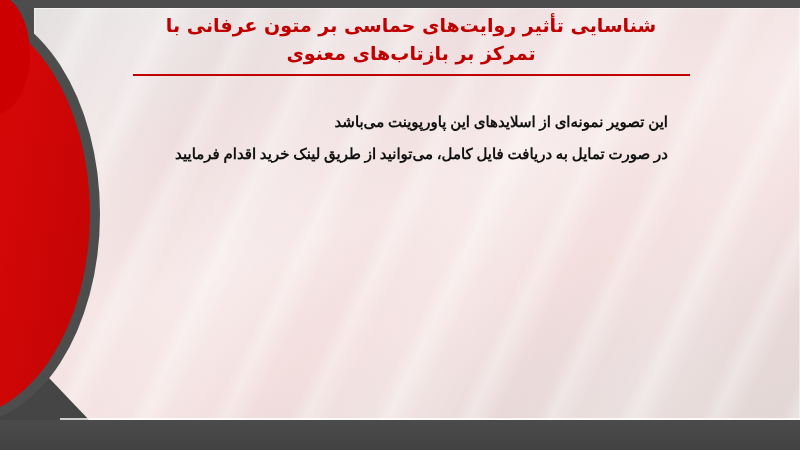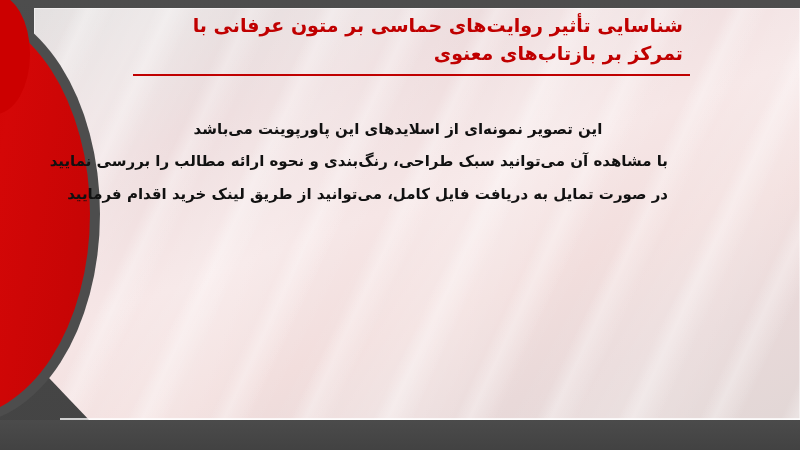--- a/index.html
+++ b/index.html
@@ -104,23 +104,24 @@
     top: -6px;
     width: 70px;
     height: 120px;
     border-radius: 50%;
     background: #cc0000;
   }
 
   
   .title-block {
     position: absolute;
-    left: 121px;
+    left: 130px;
     top: 12px;
     width: 562px;
+    text-align: center;
     direction: rtl;
   }
   .title-text {
     margin: 0;
     color: #c00000;
     font-size: 19px;
     font-weight: bold;
     line-height: 1.45;
     letter-spacing: 0;
     white-space: pre-line;
@@ -131,24 +132,24 @@
     top: 74px;
     width: 557px;
     height: 2px;
     background: #c00000;
   }
 
   
   .body-block {
     position: absolute;
     right: 132px;
-    top: 118px;
+    top: 111px;
     width: 540px;
     direction: rtl;
-    text-align: center;
+    font-family: Liberation Serif, serif;
   }
   .body-line {
     margin: 0 0 9px 0;
     color: #111111;
     font-size: 15px;
     font-weight: bold;
     line-height: 1.55;
     white-space: nowrap;
   }
   .body-line:last-child { margin-bottom: 8px; }
@@ -179,19 +180,18 @@
   <div class="red-corner"></div>
 
   <div class="title-block">
     <h1 class="title-text">شناسایی تأثیر روایت‌های حماسی بر متون عرفانی با
 تمرکز بر بازتاب‌های معنوی</h1>
   </div>
   <div class="title-rule"></div>
 
   <div class="body-block">
     <p class="body-line">این تصویر نمونه‌ای از اسلایدهای این پاورپوینت می‌باشد</p>
-    <p class="body-line">با مشاهده آن می‌توانید سبک طراحی، رنگ‌بندی و نحوه ارائه مطالب را بررسی نمایید</p>
     <p class="body-line">در صورت تمایل به دریافت فایل کامل، می‌توانید از طریق لینک خرید اقدام فرمایید</p>
   </div>
 
   <div class="bottom-band"></div>
 
 </div>
 
 </body></html>

